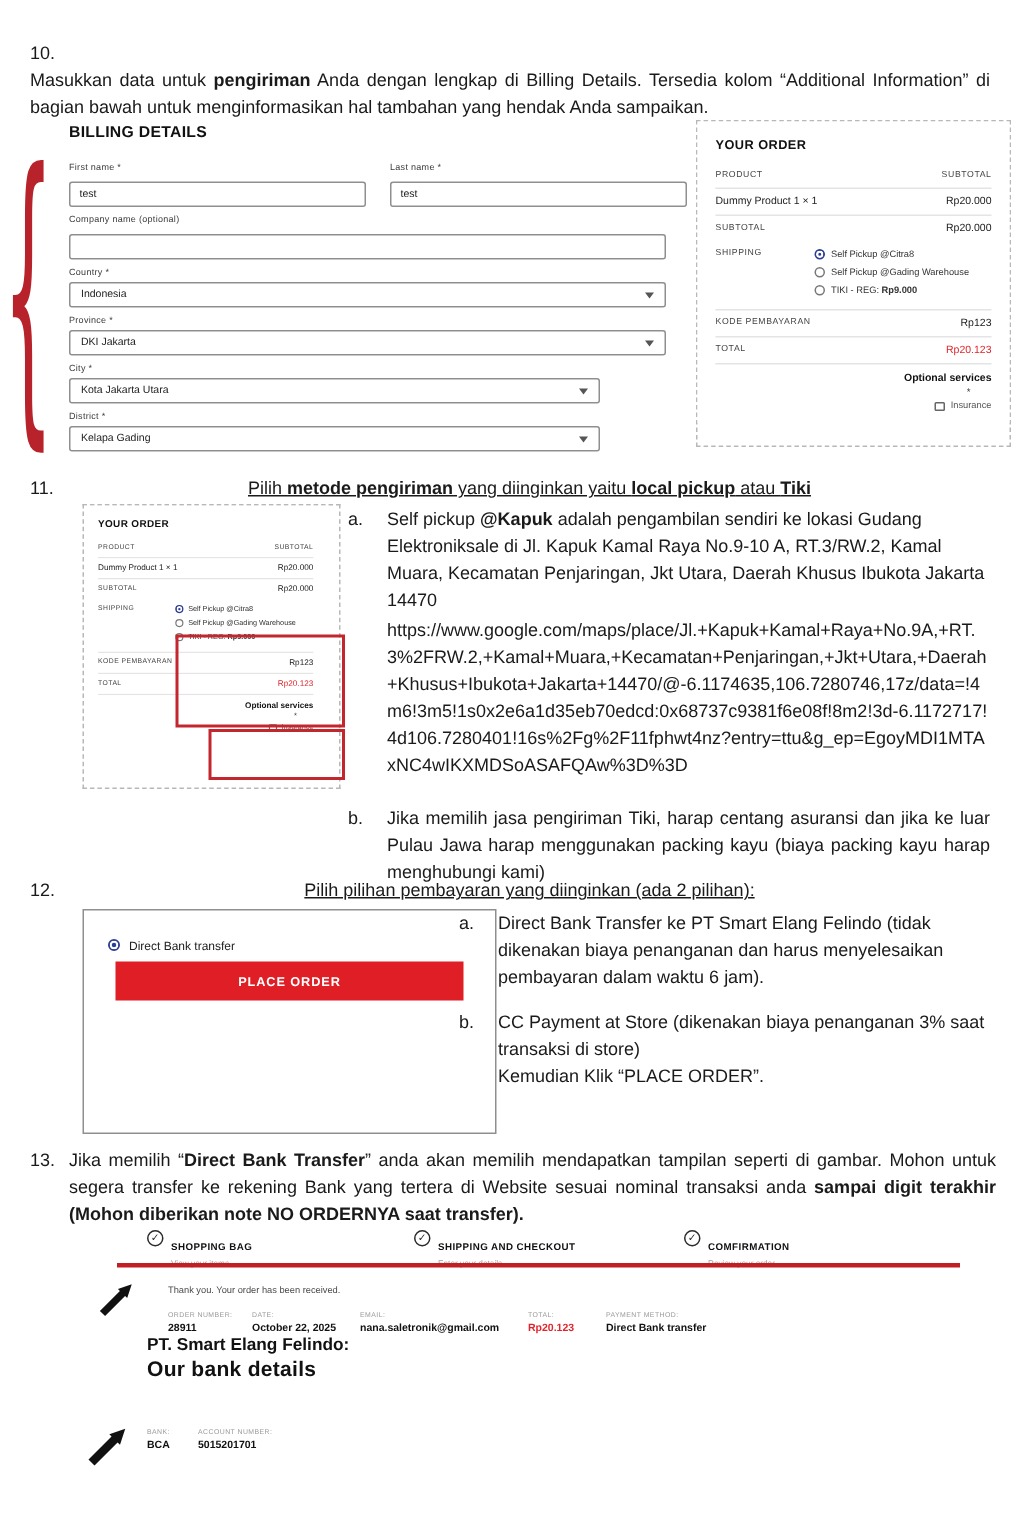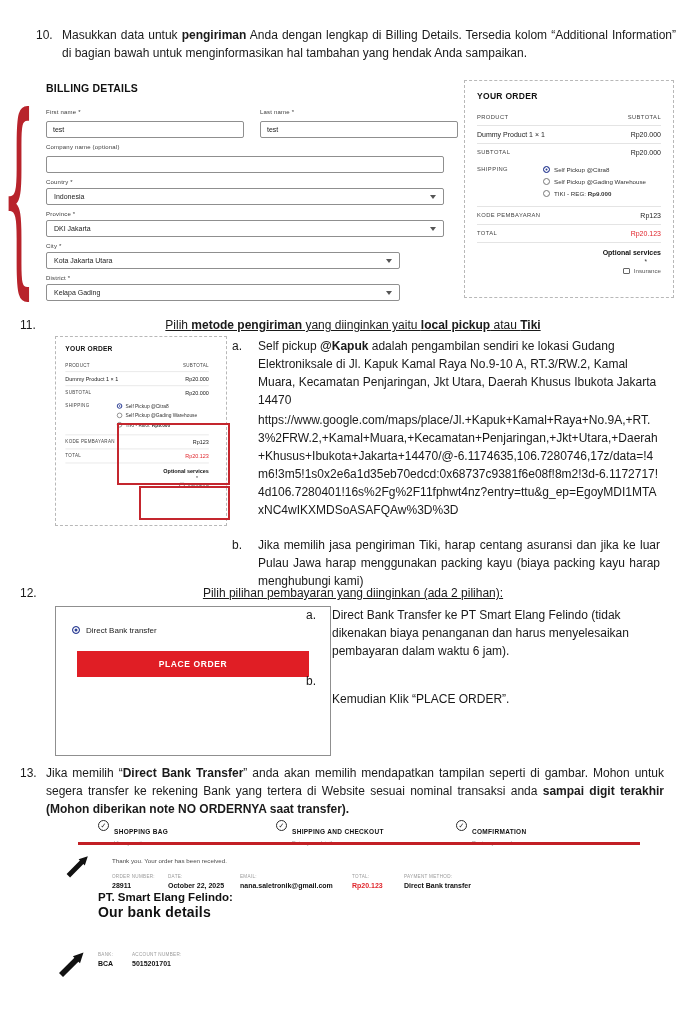--- a/index.html
+++ b/index.html
@@ -66,21 +66,21 @@
   .fig-order-mini .ob { transform:scale(0.78); transform-origin:0 0; }
 
   
   .paybox { position:absolute; left:55px; top:606px; width:276px; height:150px; border:1px solid #8f8f8f;
             background:#fff; padding:18px 16px 0 16px; }
   .pay-opt { font-size:8px; color:#222; line-height:1.6; }
   .pay-opt .radio { display:inline-block; width:8px; height:8px; vertical-align:-1px; margin-right:6px; }
   .terms { font-size:8px; color:#222; line-height:1.6; margin-top:7px; }
   .terms .cb { display:inline-block; width:7.5px; height:7.5px; vertical-align:-1px; margin-right:6px; }
   .terms .link { color:#d0262c; }
-  .place-btn { display:block; margin:13px auto 0 auto; width:232px; height:26px; background:#e01e25;
+  .place-btn { display:block; margin:3px auto 0 auto; width:232px; height:26px; background:#e01e25;
                color:#fff; border:none; font-family:"Liberation Sans",sans-serif; font-weight:bold;
                font-size:8.5px; letter-spacing:.6px; cursor:pointer; }
 
   
   .steps-bar { position:absolute; left:78px; top:820px; width:562px; height:27px; }
   .cstep { position:absolute; top:0; display:flex; gap:5px; }
   .cstep .chk { flex:none; width:11px; height:11px; border-radius:50%; border:1.3px solid #2b2b2b;
                 color:#2b2b2b; font-size:7px; line-height:9px; text-align:center; }
   .cstep .tt { font-size:6.5px; font-weight:800; letter-spacing:.3px; color:#111; }
   .cstep .ss { font-size:5.5px; color:#9a9a9a; margin-top:2px; }
@@ -95,21 +95,21 @@
   .bank-title { position:absolute; left:98px; top:904px; font-size:14px; font-weight:800; color:#111; letter-spacing:.2px; }
   .bank-co { position:absolute; left:98px; top:891px; font-size:11.5px; font-weight:800; color:#111; }
   .arrow { position:absolute; width:26px; height:26px; }
   .arrow svg { width:100%; height:100%; }
 </style>
 </head>
 <body>
 
 <div class="page">
 
-  <div class="step" style="left:36px; top:26px; width:640px;">
+  <div class="step" style="left:20px; top:26px; width:640px;flex-direction:column;">
     <span class="num">10.</span>
     <span class="txt"><span>Masukkan data untuk </span><span class="b">pengiriman</span><span> Anda dengan lengkap di Billing Details. Tersedia kolom “Additional Information” di bagian bawah untuk menginformasikan hal tambahan yang hendak Anda sampaikan.</span></span>
   </div>
 
   <div class="brace">{</div>
 
   <div class="billing">
     <div class="billing-title">BILLING DETAILS</div>
     <div class="f-row2">
       <div class="f-col">
@@ -281,21 +281,21 @@
     <div class="pay-opt"><span class="radio on"></span><span>Direct Bank transfer</span></div>
     <button class="place-btn">PLACE ORDER</button>
   </div>
 
   <div class="sub-item" style="left:306px; top:606px; width:352px;">
     <span class="lbl">a.</span>
     <span class="txt">Direct Bank Transfer ke PT Smart Elang Felindo (tidak dikenakan biaya penanganan dan harus menyelesaikan pembayaran dalam waktu 6 jam).</span>
   </div>
   <div class="sub-item" style="left:306px; top:672px; width:352px;">
     <span class="lbl">b.</span>
-    <span class="txt"><br><span>Kemudian Klik “PLACE ORDER”.</span></span>
+    <span class="txt"><span>CC Payment at Store (dikenakan biaya penanganan 3% saat transaksi di store)</span><br><span>Kemudian Klik “PLACE ORDER”.</span></span>
   </div>
 
   <div class="step" style="left:20px; top:764px; width:644px;">
     <span class="num">13.</span>
     <span class="txt"><span>Jika memilih “</span><span class="b">Direct Bank Transfer</span><span>” anda akan memilih mendapatkan tampilan seperti di gambar. Mohon untuk segera transfer ke rekening Bank yang tertera di Website sesuai nominal transaksi anda </span><span class="b">sampai digit terakhir (Mohon diberikan note NO ORDERNYA saat transfer).</span></span>
   </div>
 
   <div class="steps-bar">
     <div class="cstep" style="left:20px;">
       <span class="chk">✓</span>

